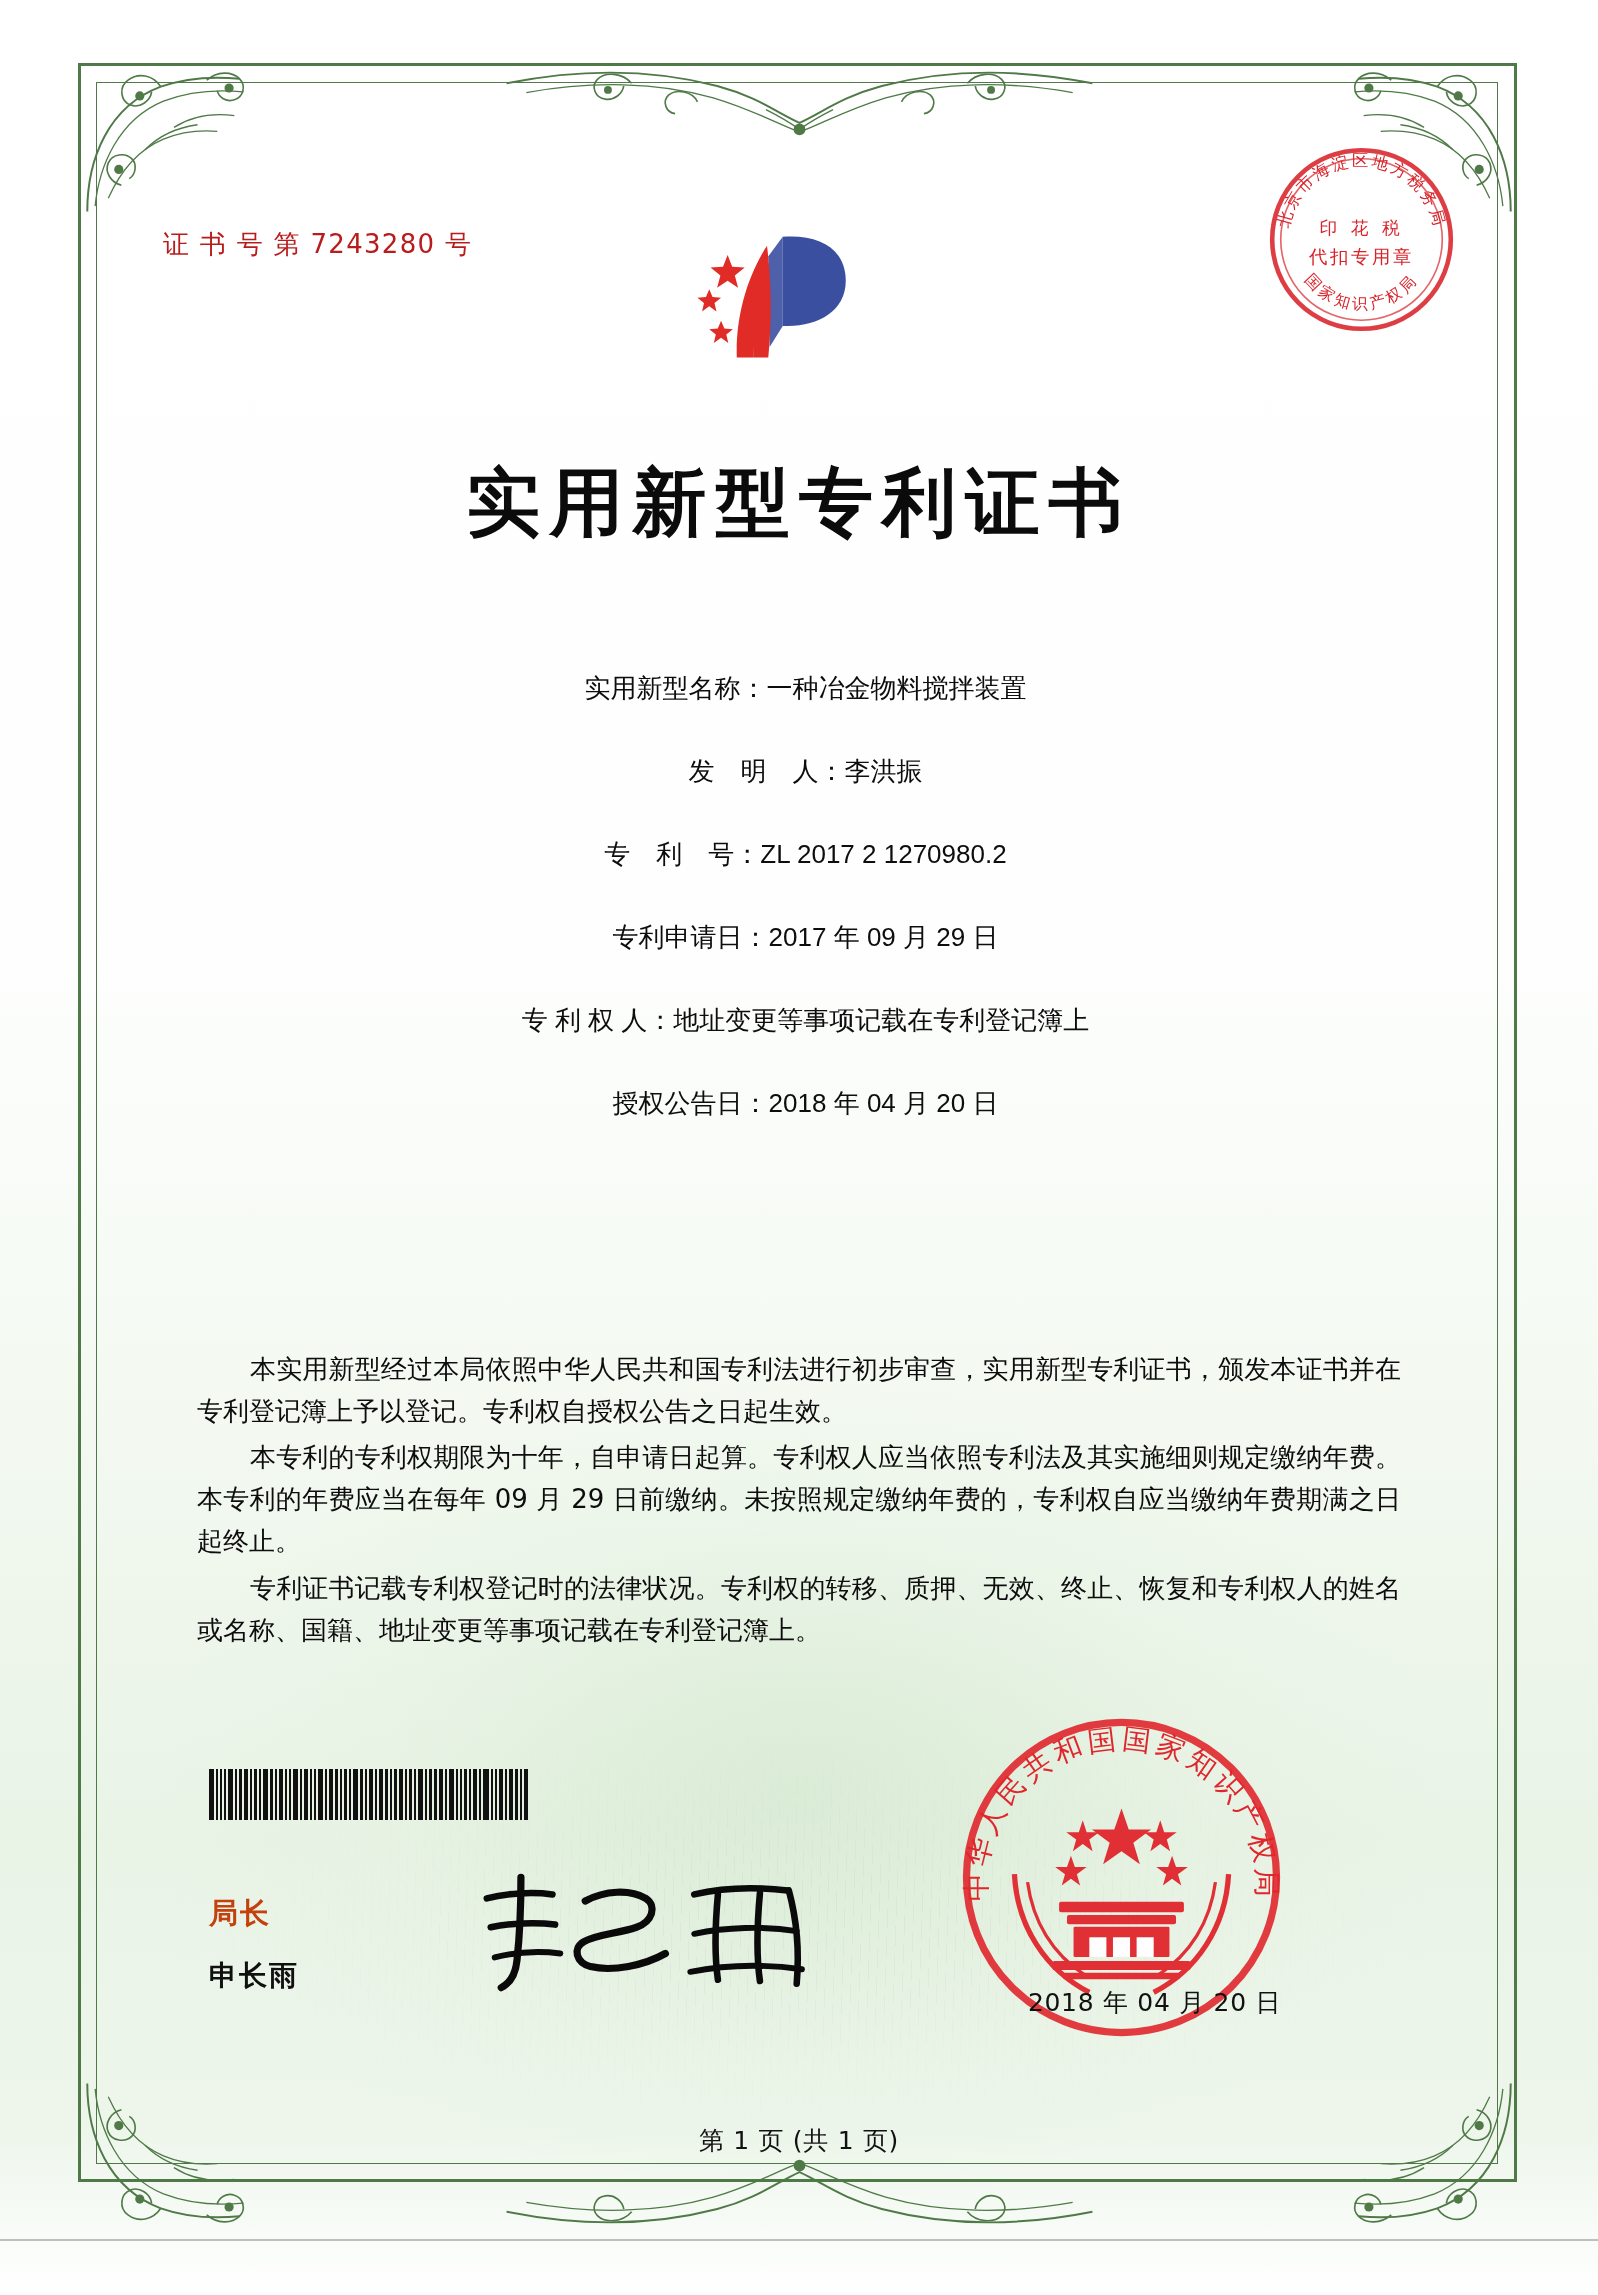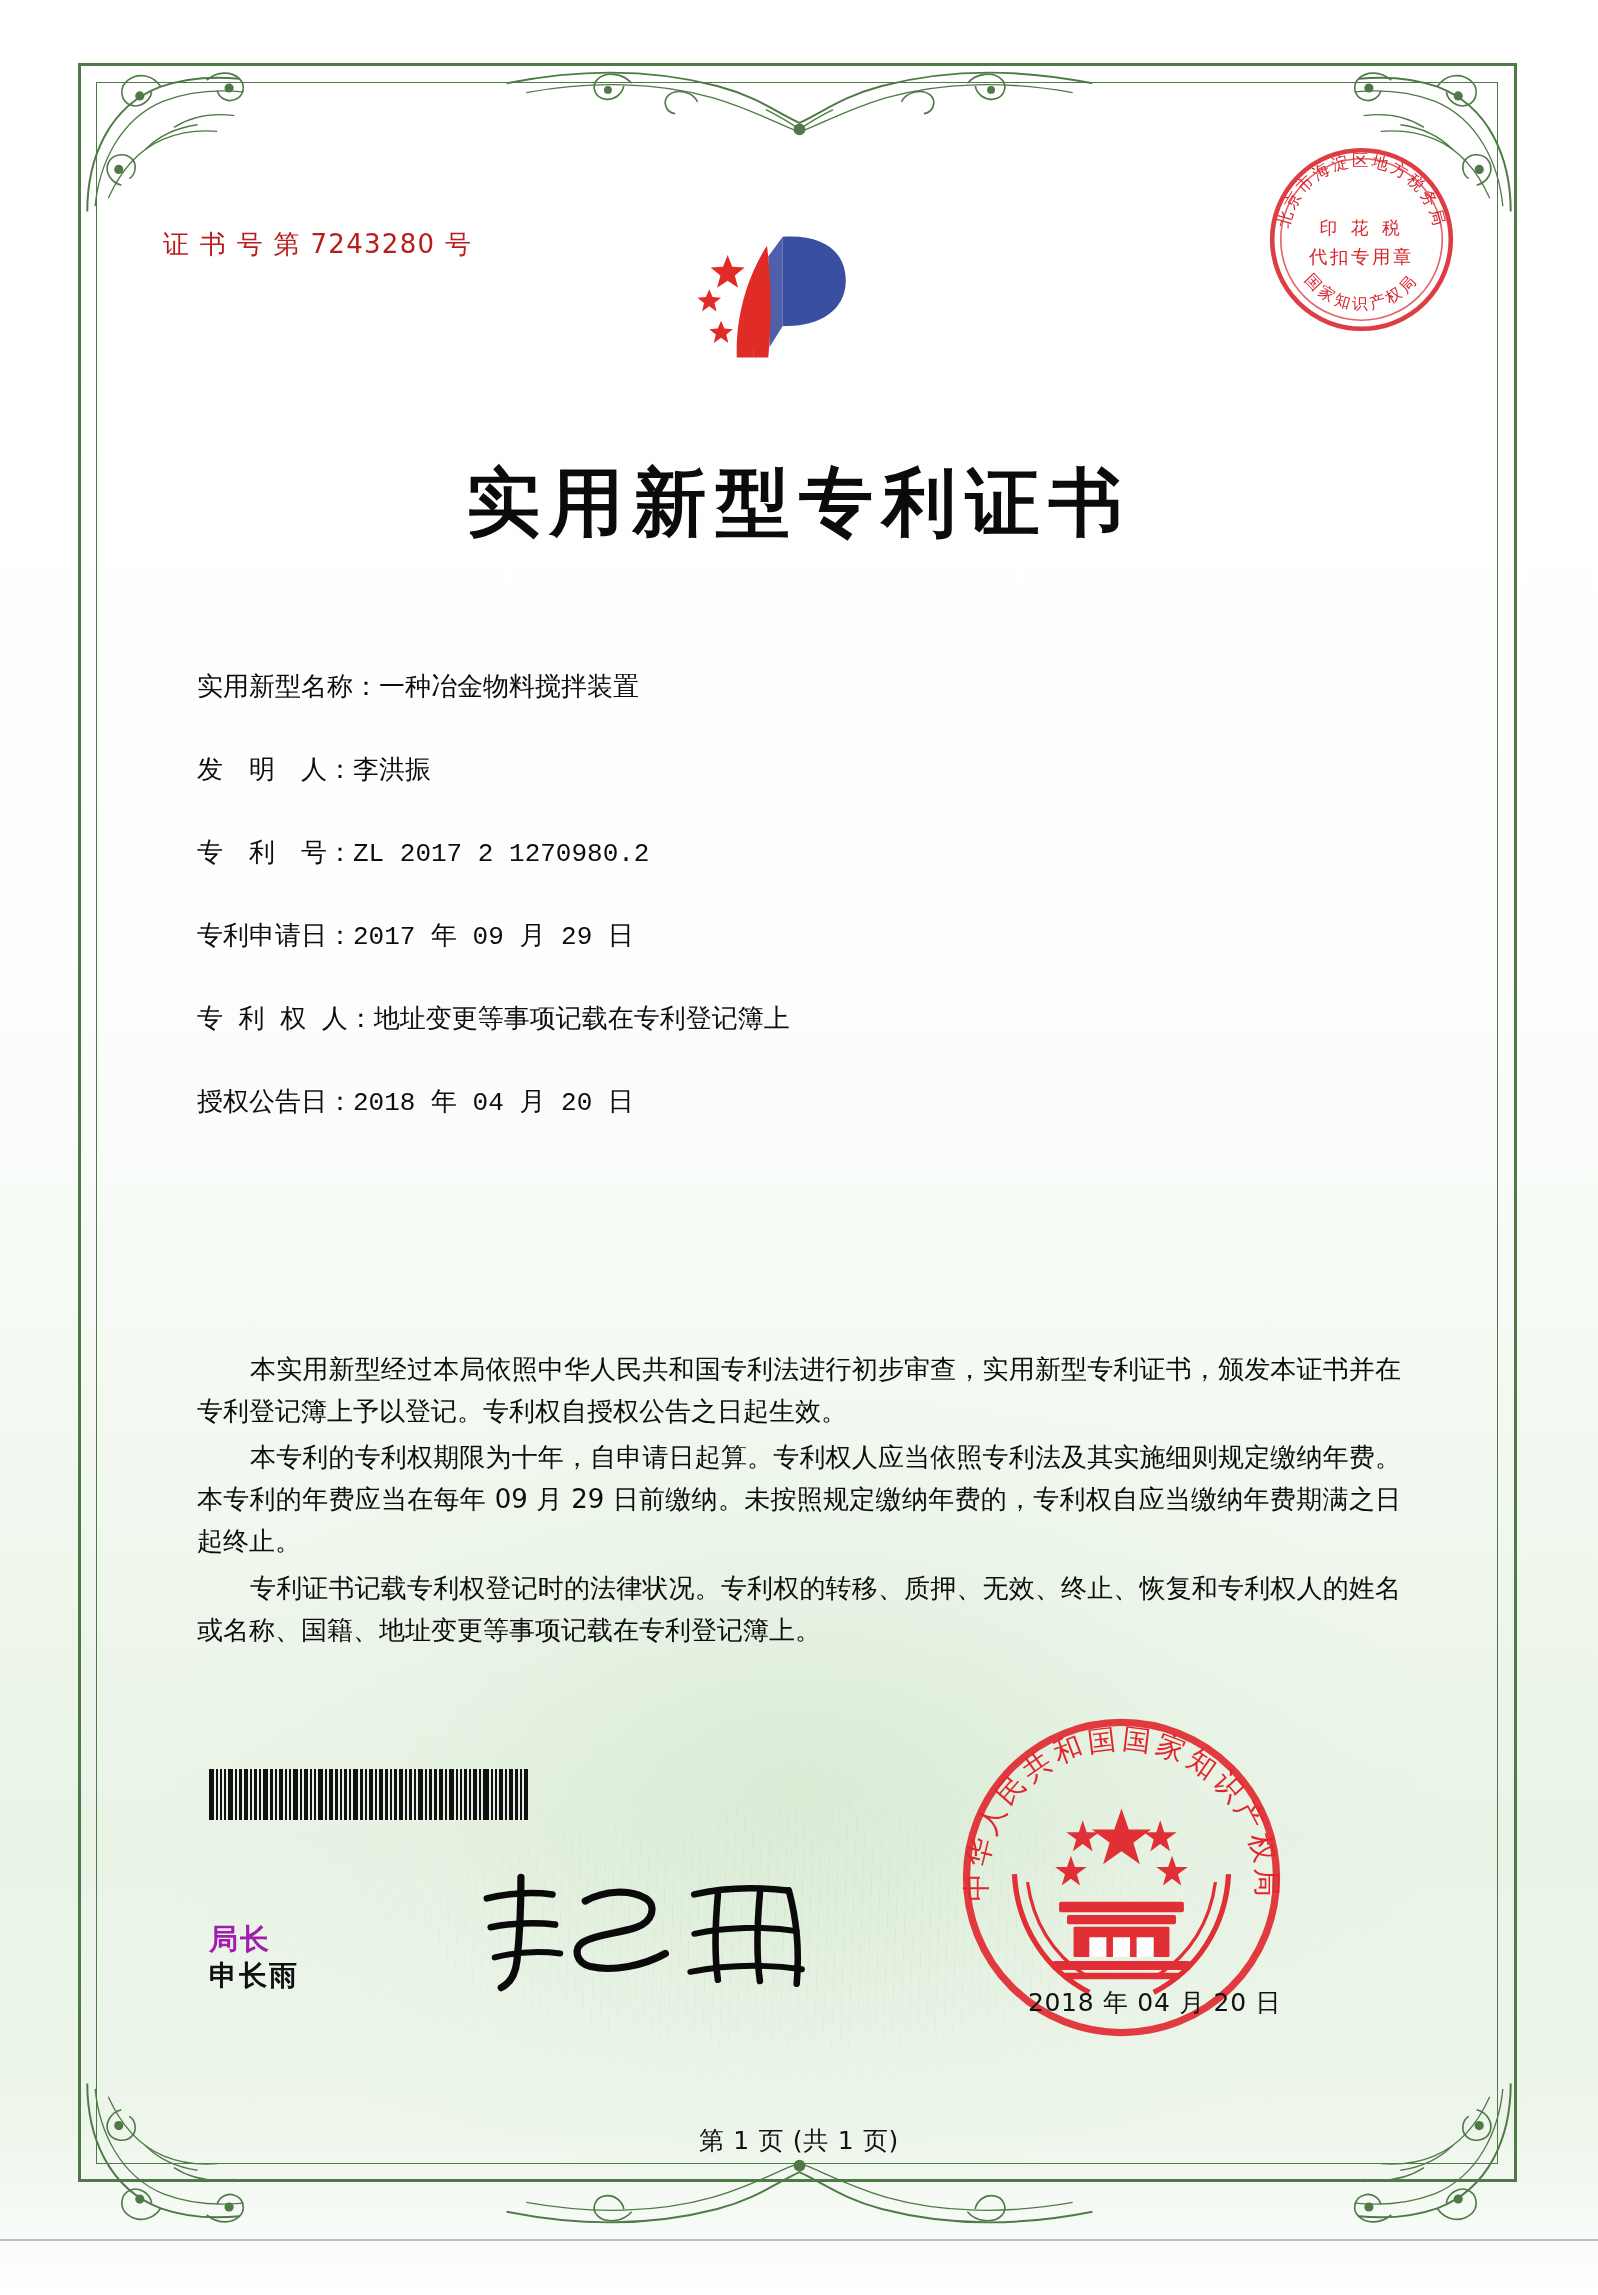--- a/index.html
+++ b/index.html
@@ -146,21 +146,22 @@
     position: absolute;
     left: 197px; top: 671px;
     width: 1217px;
   }
   .field-row {
     font-size: 26px;
     color: #0d0d0d;
     line-height: 1.35;
     margin-bottom: 48px;
     white-space: nowrap;
-    font-family: Liberation Mono, monospace;
+    font-family: Liberation Sans, sans-serif;
+    text-align: center;
   }
   .field-row .label { letter-spacing: 0px; }
   .field-row .value { letter-spacing: 0px; }
 
   
   .paragraphs {
     position: absolute;
     left: 197px; top: 1348px;
     width: 1204px;
     font-size: 26px;
@@ -188,24 +189,23 @@
     height: 100%;
     margin-right: 2px;
   }
 
   
   .sig-label {
     position: absolute;
     left: 209px; top: 1894px;
     font-size: 29px;
     font-weight: 700;
-    color: #a21caf;
+    color: #c2410c;
     letter-spacing: 2px;
     font-family: "DejaVu Sans", "Liberation Sans", sans-serif;
-    margin-top: 26px;
   }
   .sig-name {
     position: absolute;
     left: 209px; top: 1957px;
     font-size: 28px;
     font-weight: 700;
     color: #101010;
     letter-spacing: 2px;
     font-family: "DejaVu Sans", "Liberation Sans", sans-serif;
   }

